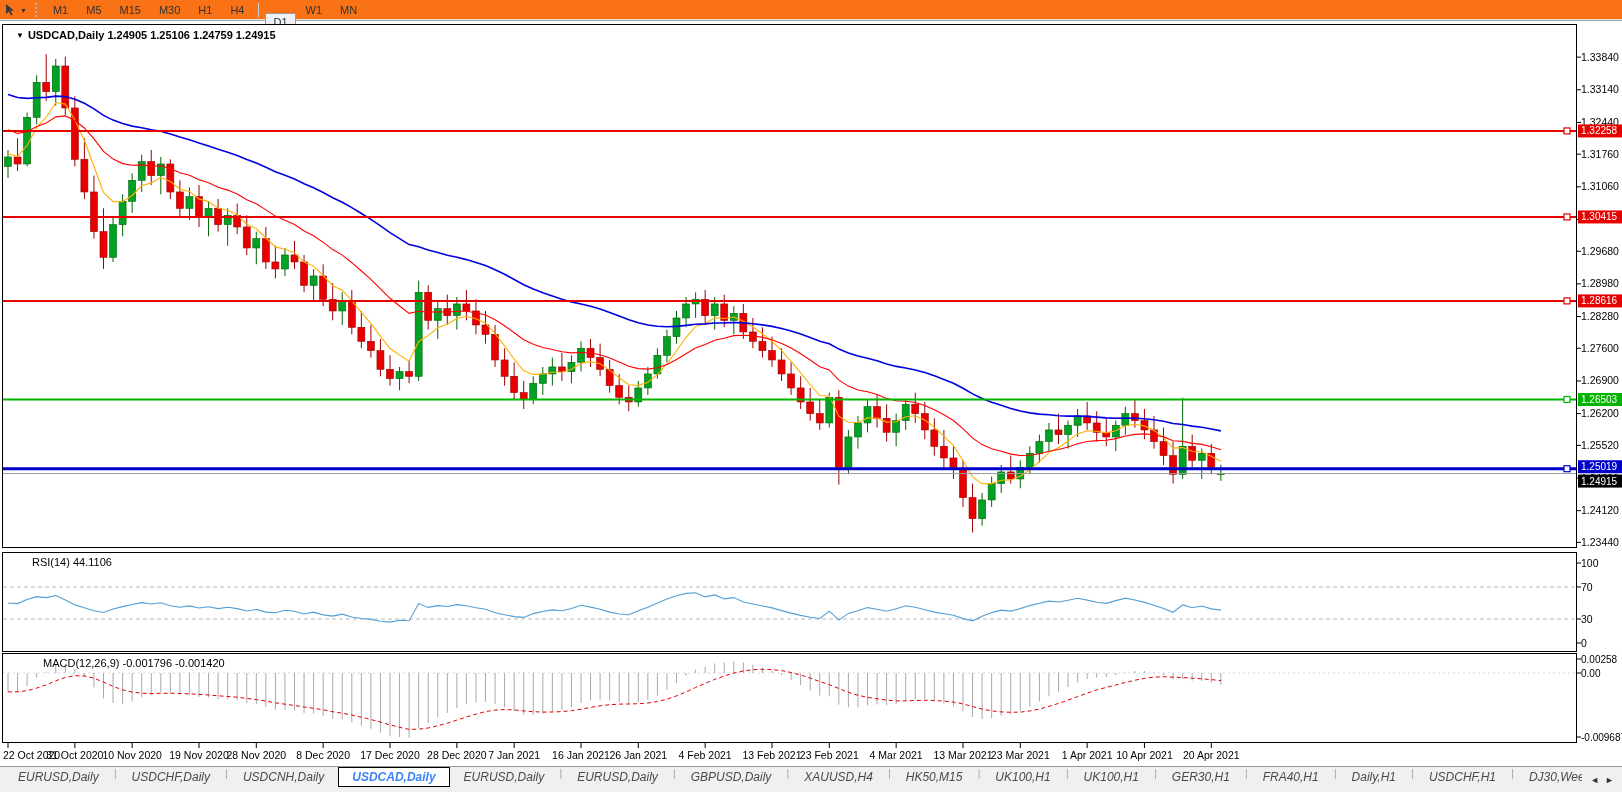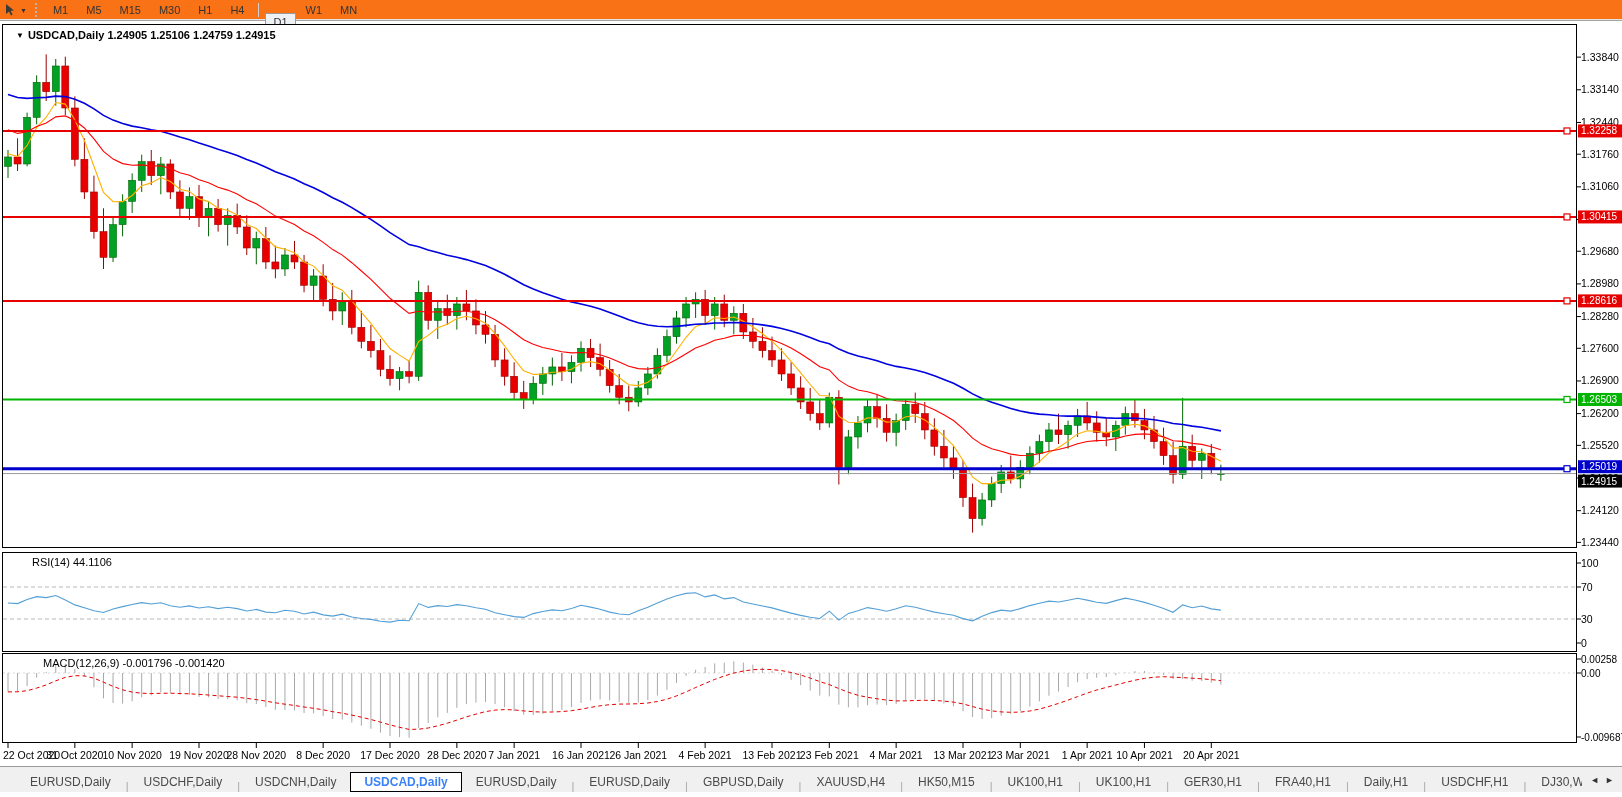--- a/index.html
+++ b/index.html
@@ -20,21 +20,21 @@
   #svg-main{top:24px;} #svg-rsi{top:552px;} #svg-macd{top:653px;} #svg-dates{top:743px;}
   .overlay-label{position:absolute;z-index:5;font-size:11px;color:#000;white-space:pre;}
   #chart-title{left:16px;top:29px;font-weight:bold;}
   #chart-title .tri{font-size:8px;vertical-align:1px;margin-right:4px;}
   #rsi-label{left:8px;top:556px;padding-left:24px;}
   #macd-label{left:8px;top:657px;margin-left:35px;}
   
   #tabbar{position:absolute;left:0;top:766px;width:1622px;height:25px;background:#f0f0f0;
           border-top:1px solid #9a9a9a;display:flex;align-items:center;font-size:12px;color:#4a4a4a;
           overflow:hidden;}
-  #tabs{display:flex;align-items:flex-end;height:100%;flex:1;overflow:hidden;padding-left:16px;}
+  #tabs{display:flex;align-items:flex-start;height:100%;flex:1;overflow:hidden;padding-left:4px;font-style:italic;}
   .tab{padding:3px 14px;white-space:nowrap;cursor:default;}
   .tab.active{background:#fff;border:1px solid #000;color:#3b82f6;font-weight:bold;padding:2px 13px;}
   .tabsep{color:#a8a8a8;font-size:11px;padding:0 1px;}
   #tab-arrows{display:flex;align-items:center;gap:6px;padding:0 8px;}
   .tab-arrow{font-size:9px;color:#333;cursor:default;}
 </style>
 </head>
 <body>
 
 <div id="stage">

